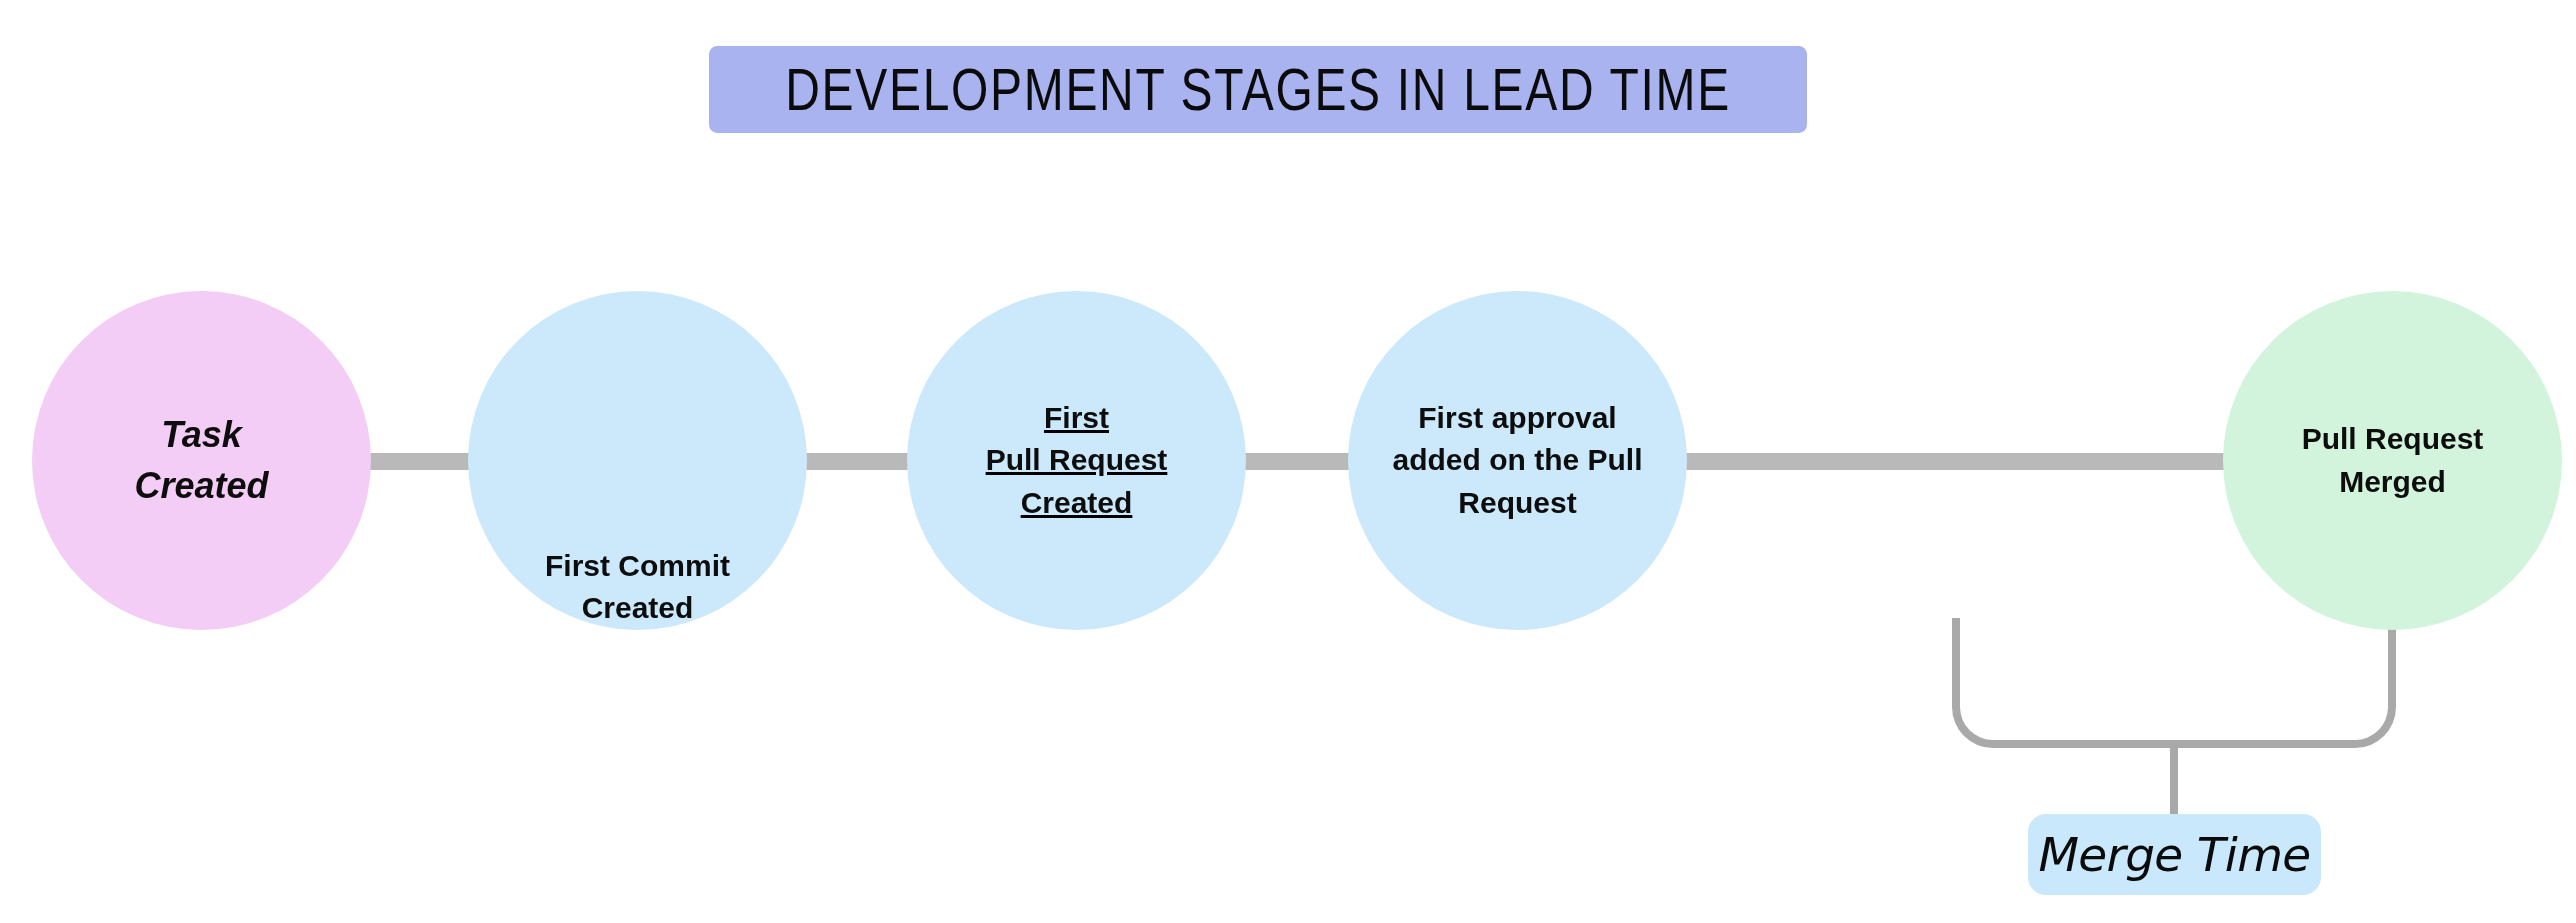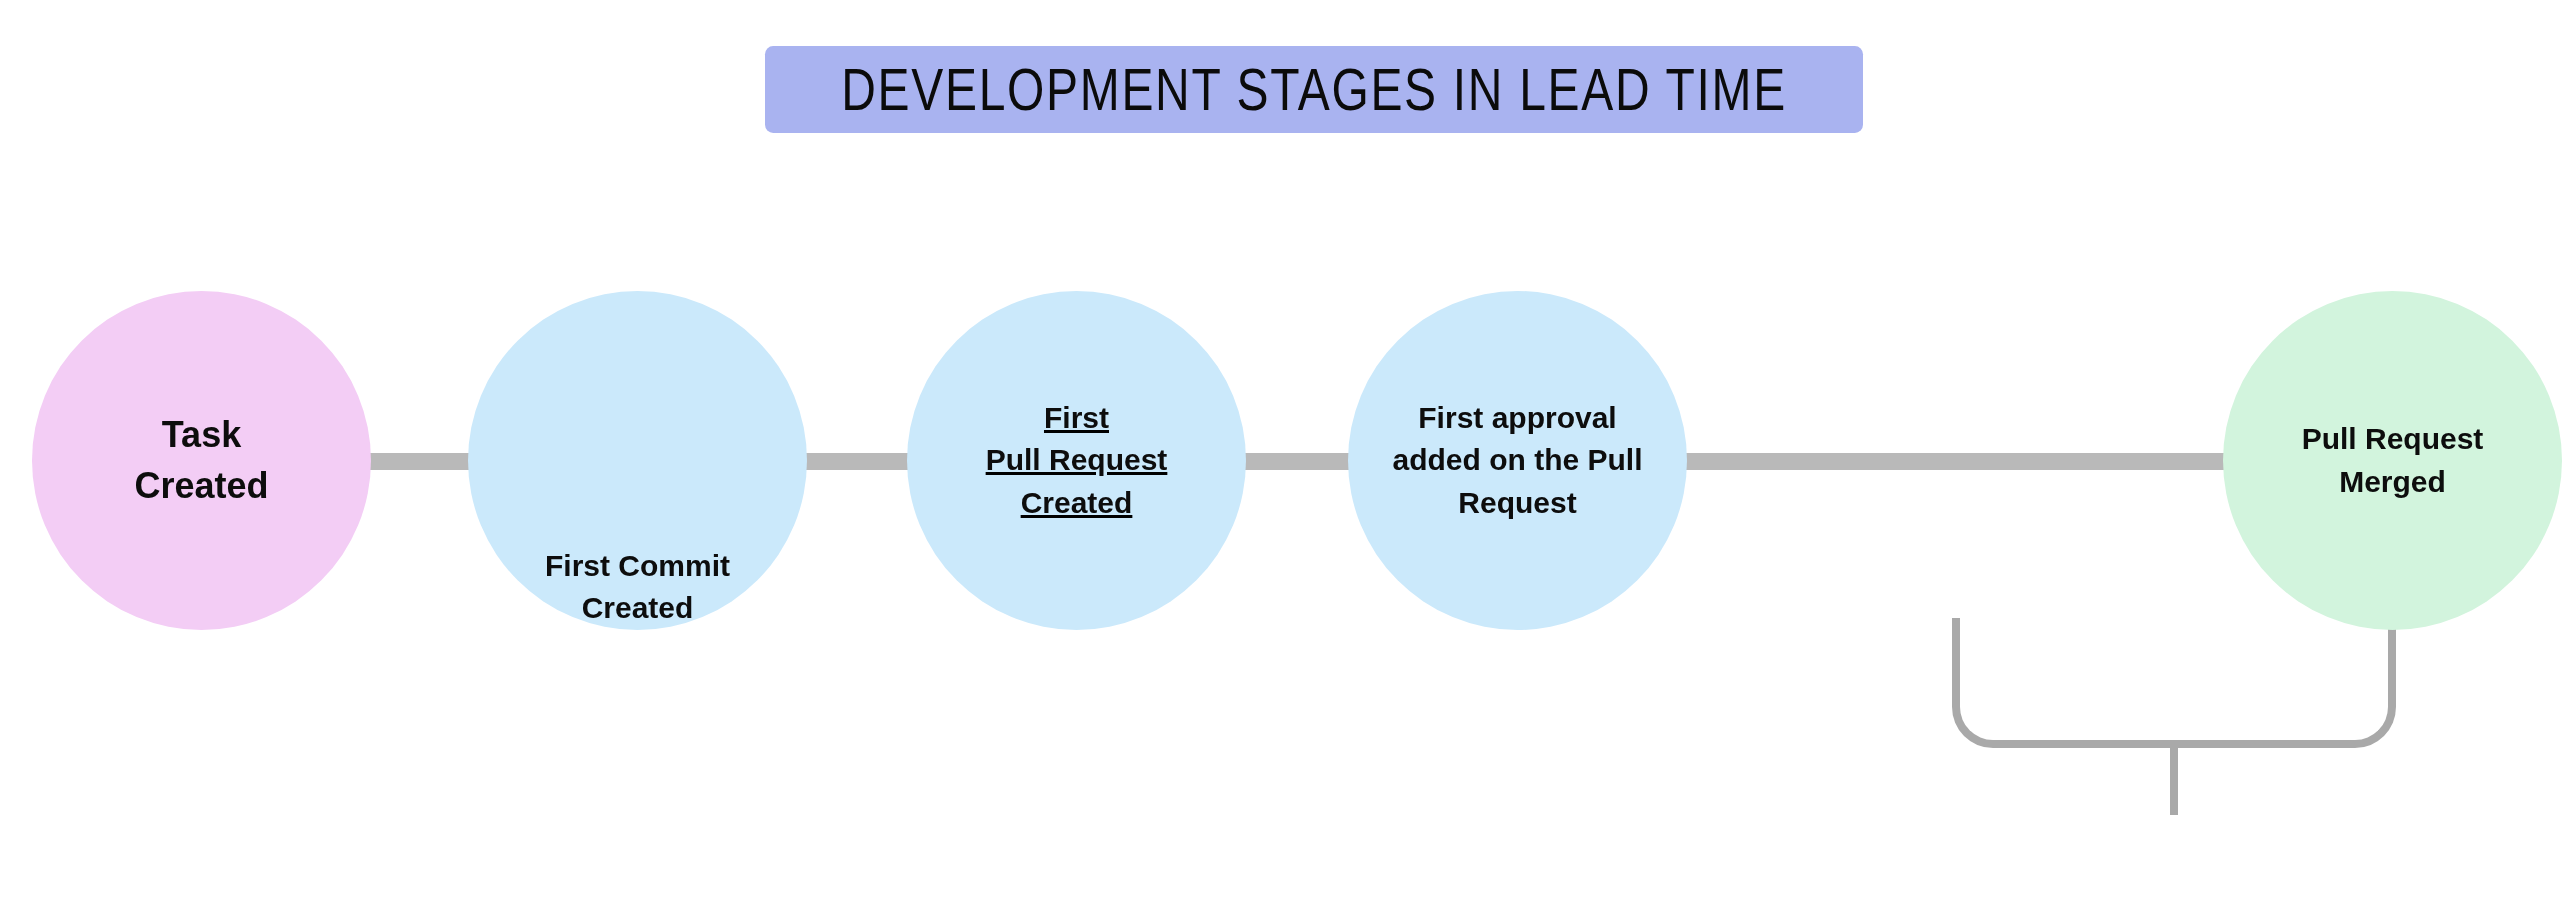--- a/index.html
+++ b/index.html
@@ -8,21 +8,21 @@
     width: 2576px;
     height: 923px;
     background: #ffffff;
     overflow: hidden;
     font-family: "Liberation Sans", sans-serif;
   }
 
   
   .title-box {
     position: absolute;
-    left: 765px; top: 46px;
+    left: 709px; top: 46px;
     width: 1098px; height: 87px;
     border-radius: 8.2px;
     display: flex; align-items: center; justify-content: center;
     z-index: 3;
   }
   .title-text {
     font-size: 60px;
     font-weight: 400;
     letter-spacing: 2.1px;
     color: #0b0b0b;
@@ -59,20 +59,21 @@
     width: 323px;
     font-weight: 700;
     font-size: 30px;
     line-height: 1.42;
     color: #0d0d0d;
     white-space: pre-line;
   }
   .stage--start .stage-label {
     font-size: 36px;
     line-height: 1.4;
+    font-style: italic;
   }
 
   
   .bracket {
     position: absolute;
     left: 1952px; top: 618px;
     width: 444px; height: 130px;
     box-sizing: border-box;
     border-left: 8.2px solid;
     border-right: 8.2px solid;
@@ -143,15 +144,18 @@
 
 
   <div class="stage stage-6" style="background-color: rgb(210, 244, 221);">
     <span class="stage-label">Pull Request
 Merged</span>
   </div>
 
   <div class="bracket" style="border-color: rgb(169, 169, 169);"></div>
   <div class="bracket-stem" style="background-color: rgb(169, 169, 169);"></div>
 
+  <div class="merge-box" style="background-color: rgb(201, 232, 251);">
+    <span class="merge-label">Merge Time</span>
+  </div>
 
 </div>
 
 
 </body></html>

